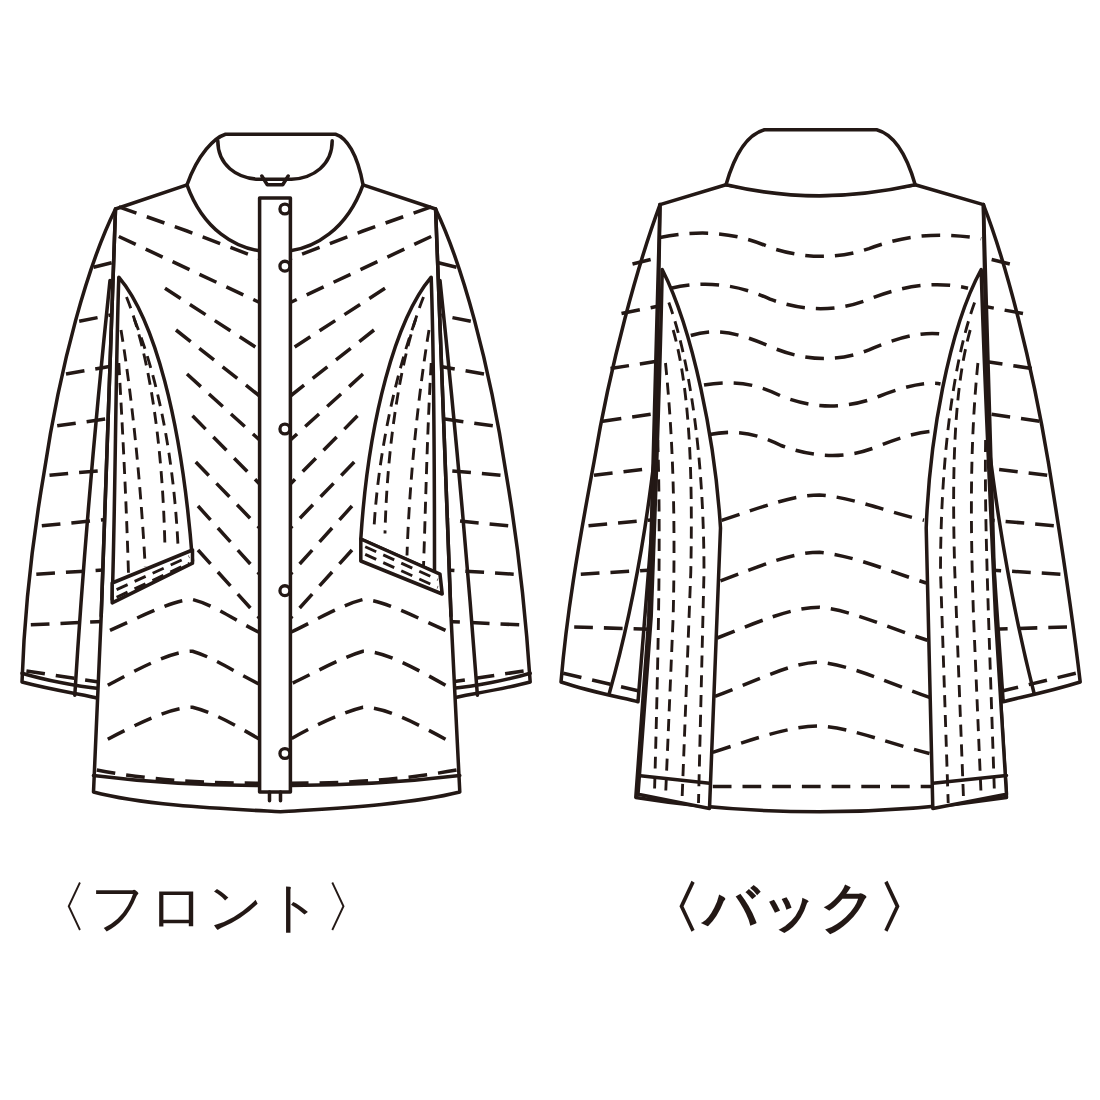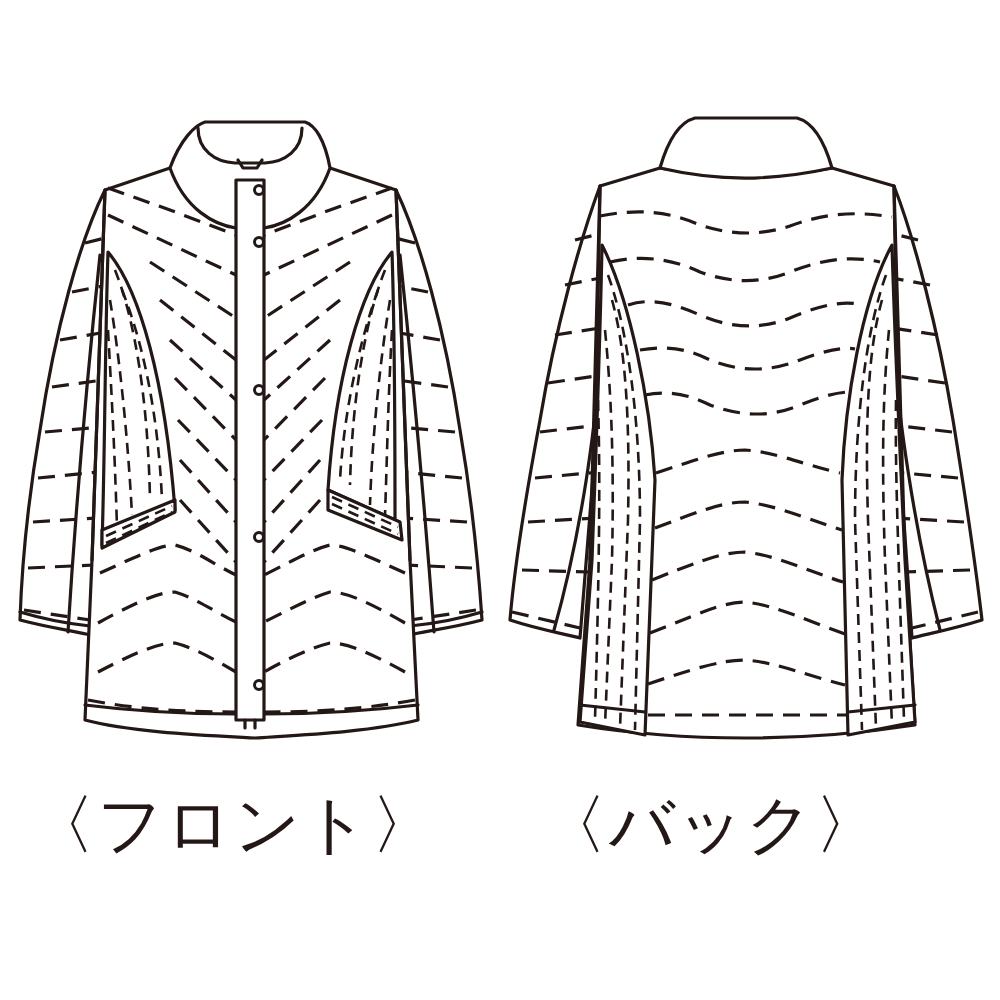--- a/index.html
+++ b/index.html
@@ -5,25 +5,25 @@
     html, body { margin: 0; padding: 0; background: #ffffff; }
     body { width: 1000px; height: 1000px; position: relative; overflow: hidden; font-family: "DejaVu Sans", sans-serif; }
     #canvas { position: absolute; left: 0; top: 0; width: 1000px; height: 1000px; }
     .ol { fill: none; stroke: #231815; stroke-width: 3.2; stroke-linejoin: round; stroke-linecap: round; }
     .fill { fill: #ffffff; stroke: #231815; stroke-width: 3.2; stroke-linejoin: round; }
     .dash { fill: none; stroke: #231815; stroke-width: 3.2; stroke-dasharray: 17 10; stroke-linecap: butt; }
     .dash-s { fill: none; stroke: #231815; stroke-width: 2.6; stroke-dasharray: 11 7; }
     .btn { fill: #ffffff; stroke: #231815; stroke-width: 3; }
     .label {
       position: absolute; top: 770px; height: 110px;
-      font-family: "DejaVu Sans", sans-serif; font-size: 65px; line-height: 110px;
+      font-family: "DejaVu Sans", sans-serif; font-size: 50px; line-height: 110px;
       color: #231815; white-space: nowrap; letter-spacing: 2px;
     }
     #label-front { left: 30px; }
-    #label-back { left: 542px; }
+    #label-back { left: 587px; font-weight: bold; }
   </style>
 </head>
 <body>
 
 <svg id="canvas" viewBox="0 0 1000 1000" xmlns="http://www.w3.org/2000/svg">
 
   <g>
 
     <g>
       <path class="fill" d="M105,190 C80,240 55,330 40,430 C28,500 22,560 20,620 C50,628 80,632 90,635 L118,285 Z"></path>

